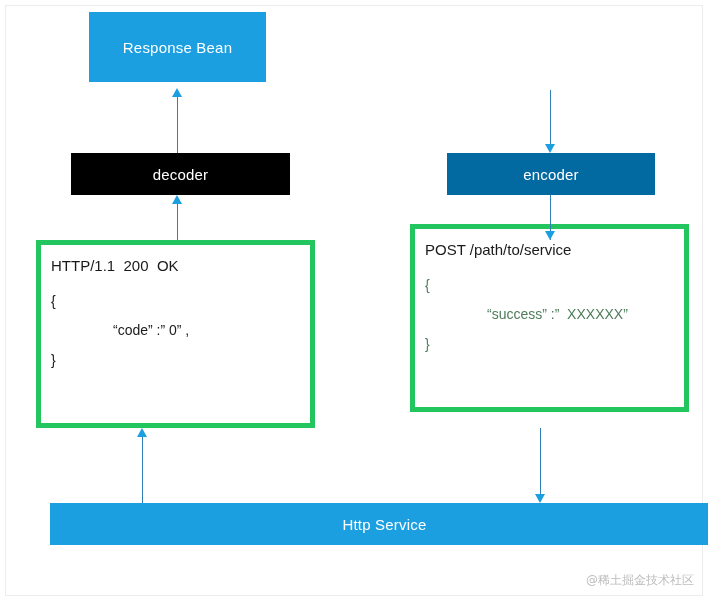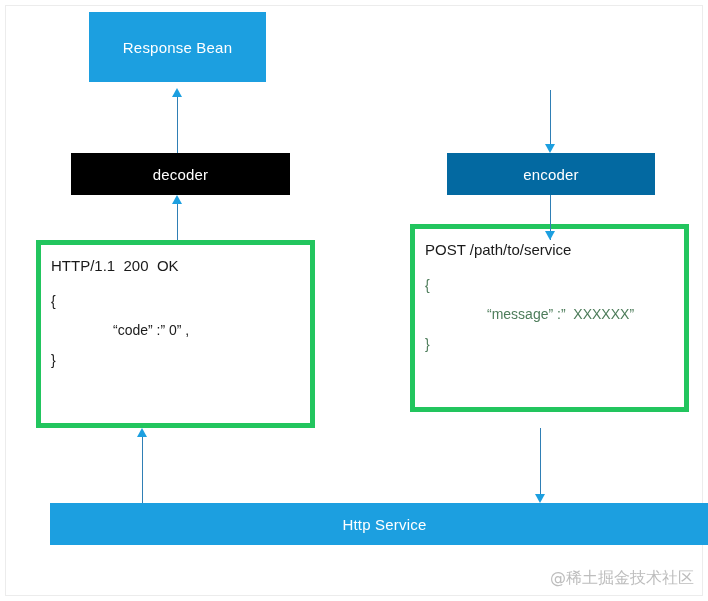--- a/index.html
+++ b/index.html
@@ -103,21 +103,21 @@
   .arrow-down {
     border-left: 5px solid transparent;
     border-right: 5px solid transparent;
     border-top: 9px solid #1c9fe0;
   }
 
   .watermark {
     position: absolute;
     right: 14px;
     bottom: 12px;
-    font-size: 16px;
+    font-size: 12px;
     color: #bdbdbd;
     font-family: "DejaVu Sans", sans-serif;
     white-space: nowrap;
   }
 </style>
 </head>
 <body>
 
 <div id="canvas">
   <div class="page-frame"></div>
@@ -144,21 +144,21 @@
       <div class="spacer-sm"></div>
       <div class="code-line code-brace">}</div>
     </div>
   </div>
 
   <div class="panel panel-request">
     <div class="panel-title">POST /path/to/service</div>
     <div class="code-body-request">
       <div class="code-line code-green">{</div>
       <div class="spacer-sm"></div>
-      <div class="code-line code-indent code-green">“message” :”  XXXXXX”</div>
+      <div class="code-line code-indent code-green">“success” :”  XXXXXX”</div>
       <div class="spacer-sm"></div>
       <div class="code-line code-green">}</div>
     </div>
   </div>
 
   <div class="node node-service">
     <span>Http Service</span>
   </div>
 
   <div class="conn" style="left:177px; top:97px; height:56px;"></div>

